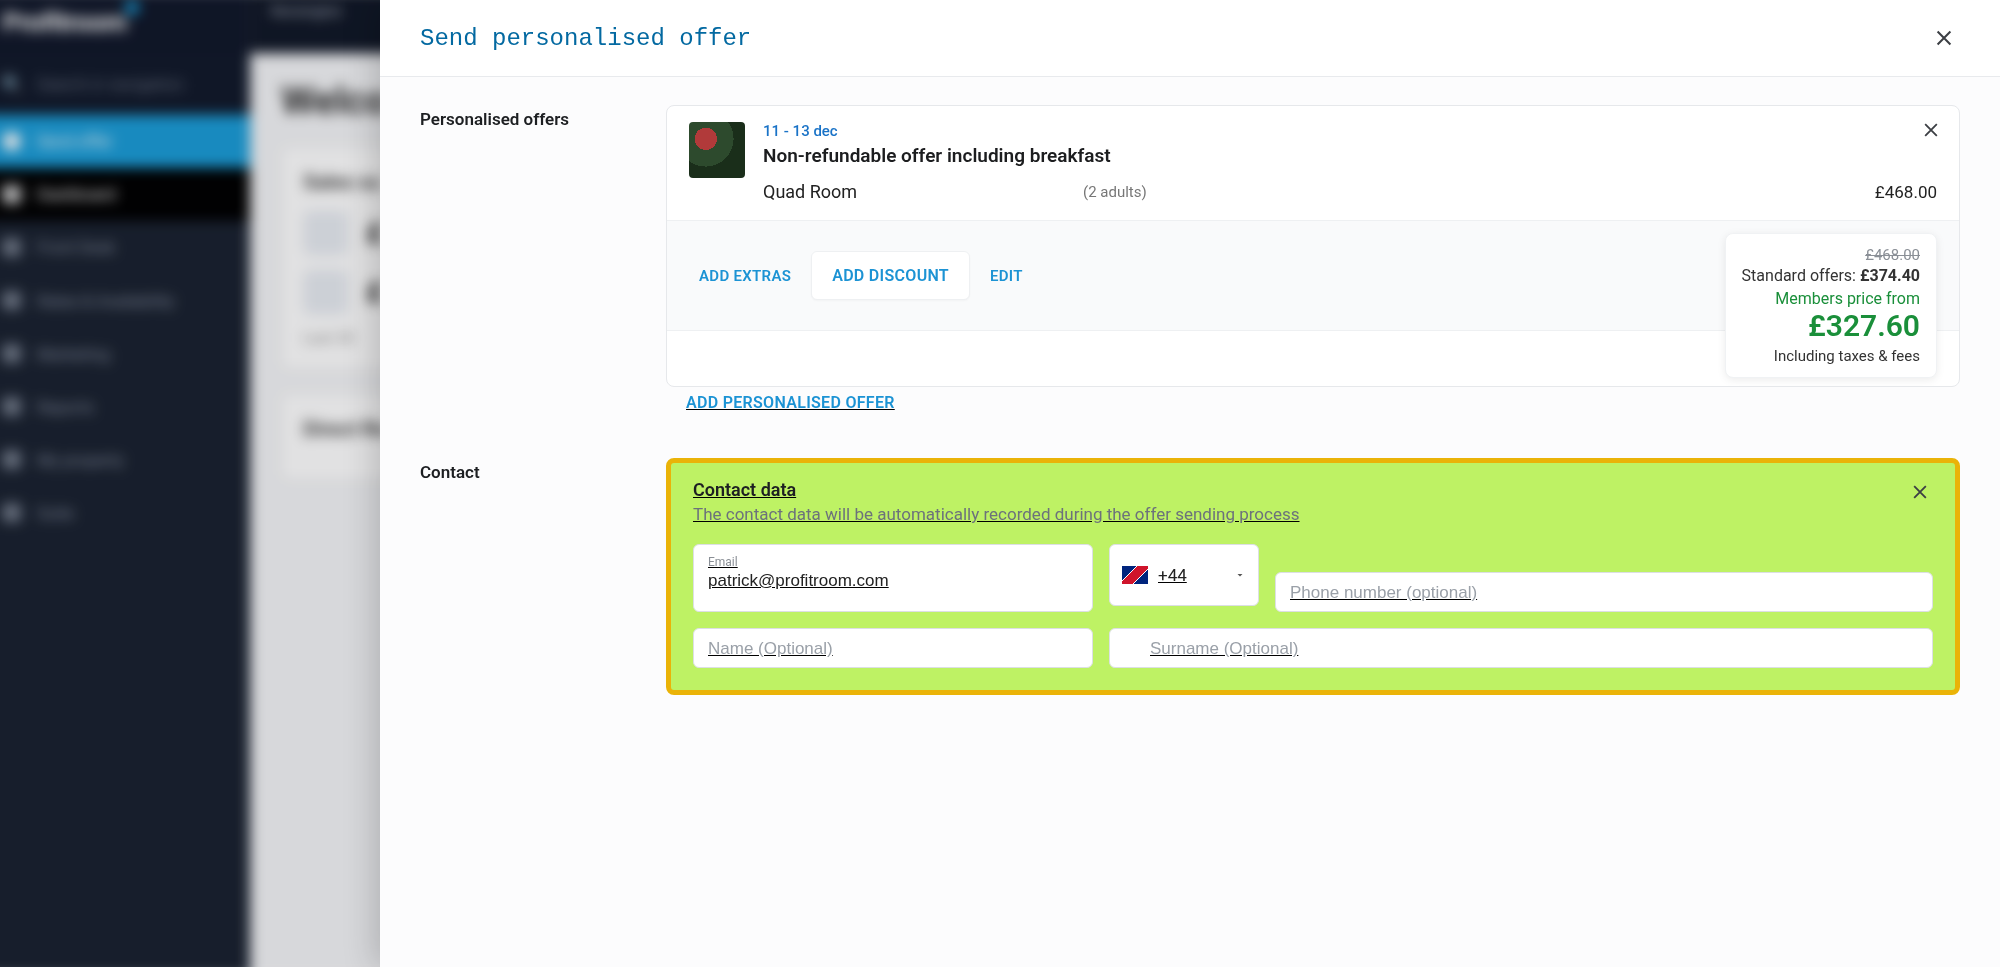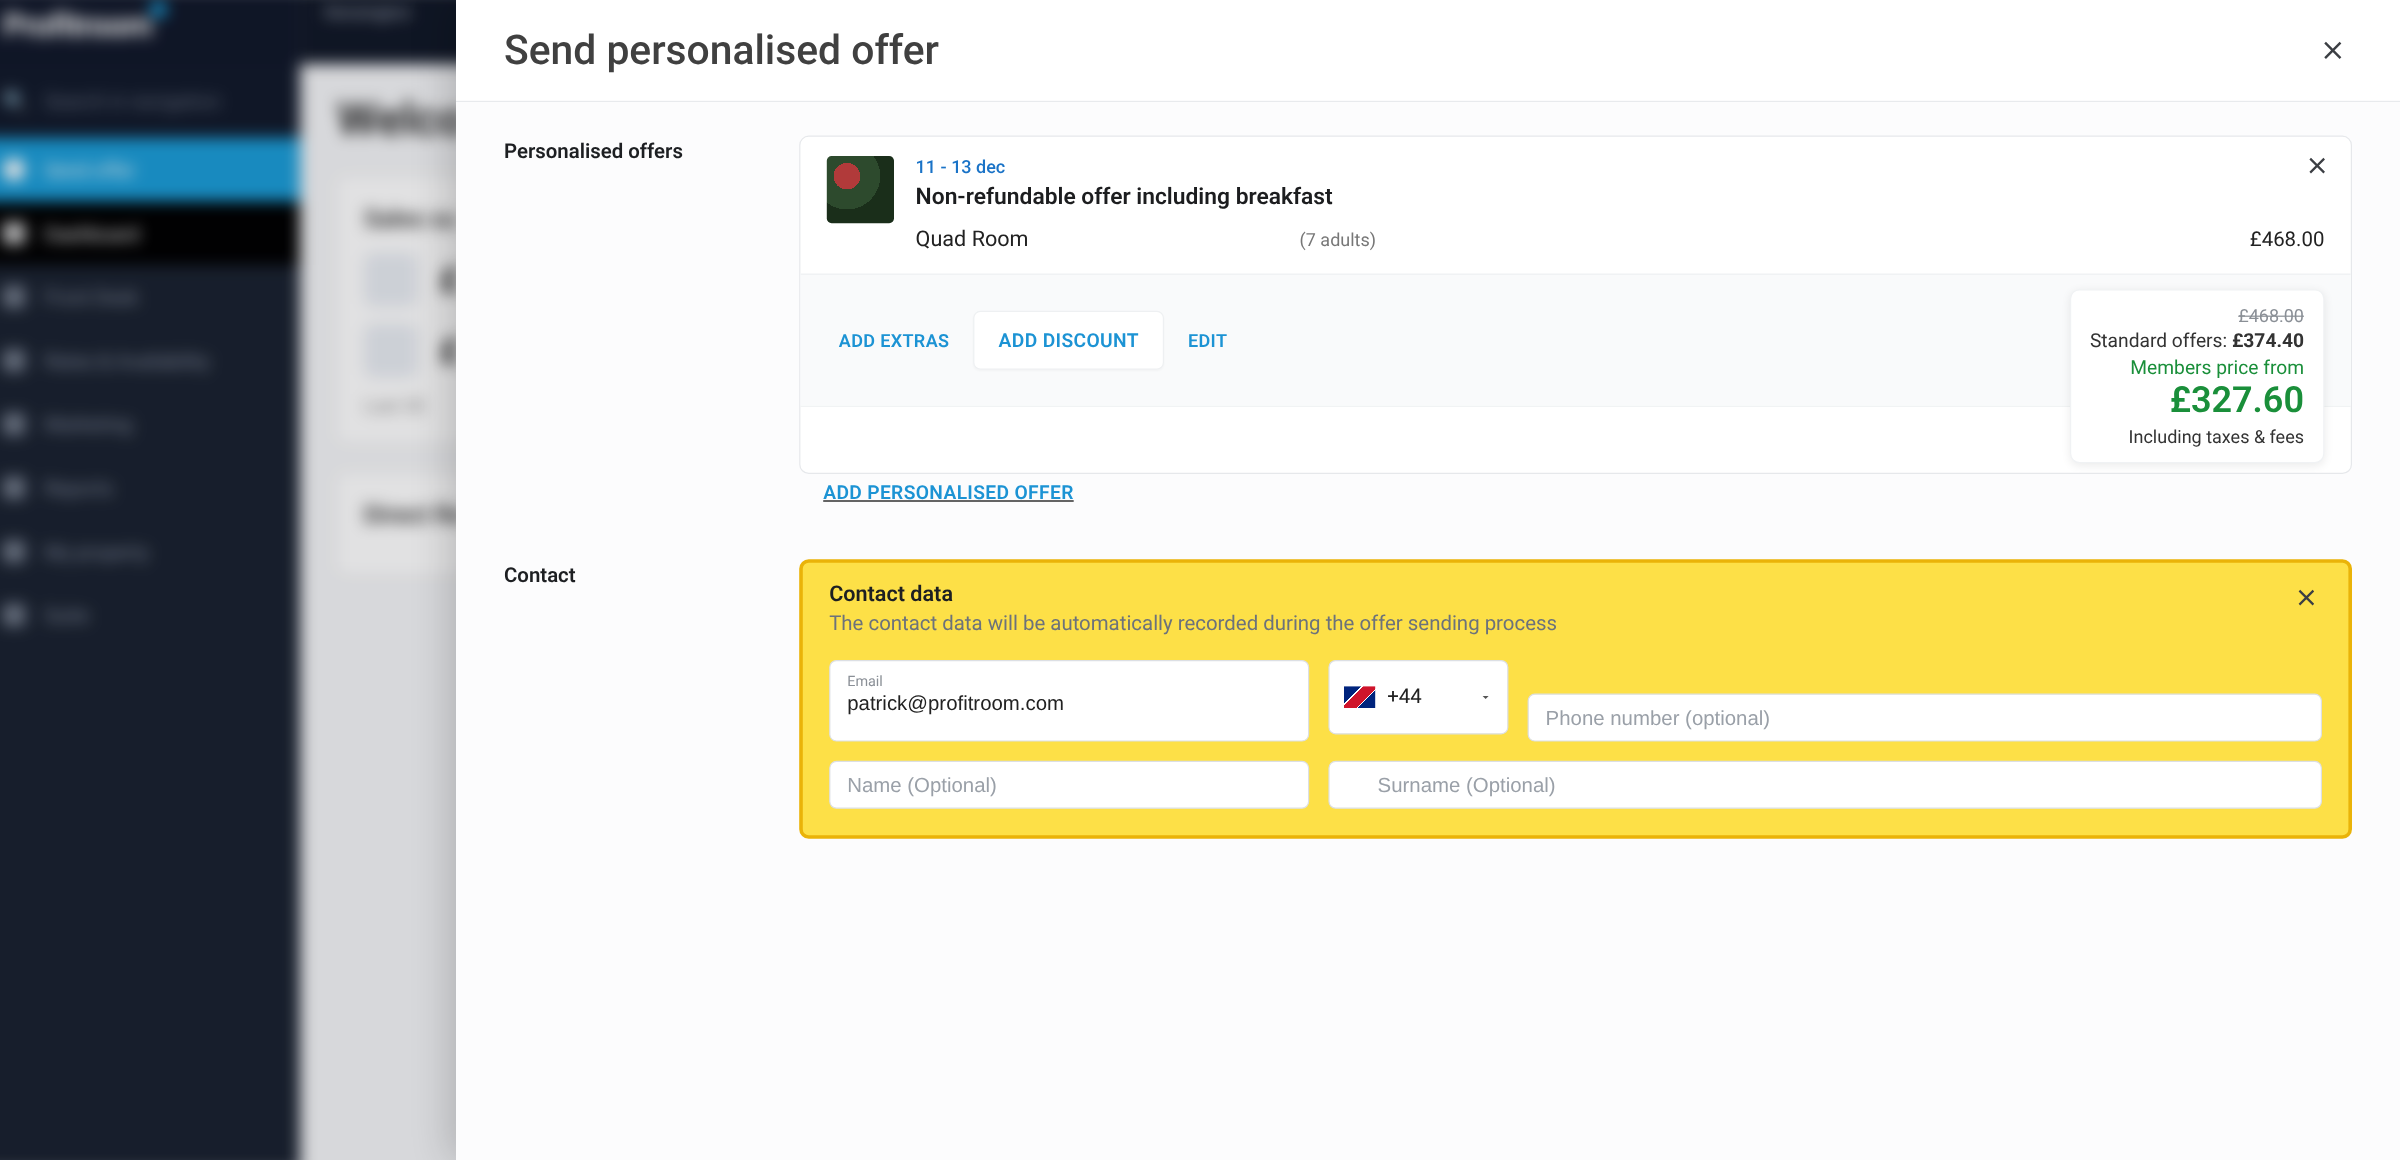--- a/index.html
+++ b/index.html
@@ -26,21 +26,21 @@
 .bg-card-title { font-size:20px; font-weight:600; color:#333; margin-bottom:16px;}
 .bg-stat { display:flex; align-items:center; gap:18px; margin:14px 0;}
 .bg-stat-icon { width:44px; height:44px; border-radius:8px; background:#e8ecf2;}
 .bg-stat-val { font-size:28px; font-weight:700; color:#222;}
 .bg-last { font-size:15px; color:#888; margin-top:8px;}
 
 
 .overlay-shadow { position: absolute; inset: 0; background: rgba(10,12,20,0.12); }
 .panel { position: absolute; top:0; right:0; bottom:0; width: 1620px; background:#fff; box-shadow:-6px 0 30px rgba(0,0,0,.18); display:flex; flex-direction:column; }
 .panel-header { padding: 22px 40px; border-bottom:1px solid #e8eaed; display:flex; align-items:center; justify-content:space-between; }
-.panel-title { font-size: 34px; font-weight:500; color:#404040; }
+.panel-title { font-size: 24px; font-weight:500; color:#0369a1;font-family:Liberation Mono, monospace; }
 .close-btn { width:32px; height:32px; display:flex; align-items:center; justify-content:center; cursor:pointer; color:#3c3f44; }
 .panel-body { flex:1; overflow-y:auto; padding: 28px 40px 40px; background: #fcfcfd; }
 
 .section { display:flex; margin-bottom: 40px; }
 .section-label { width: 246px; font-size:17px; font-weight:600; color:#1d1f22; padding-top:4px; }
 .section-content { flex:1; }
 
 .offer-card { border:1px solid #e6e8eb; border-radius:8px; background:#fff; overflow:hidden; }
 .offer-top { padding: 16px 22px 18px; display:flex; gap:18px; position:relative; }
 .offer-thumb { width:56px; height:56px; border-radius:4px; background: radial-gradient(circle at 30% 30%, #b13a3a 0 20%, #2d4a2d 20% 50%, #1a2e1a 50% 100%); flex-shrink:0; }
@@ -62,21 +62,21 @@
 .price-std { color:#333; font-size:16px; margin-top:2px;}
 .price-std b { font-weight:700; }
 .price-member-lbl { color:#1a8f3a; font-size:16px; margin-top:4px; }
 .price-member { color:#1a8f3a; font-size:30px; font-weight:600; margin-top:0;}
 .price-tax { color:#333; font-size:15px; margin-top:4px;}
 
 .offer-bot { padding: 18px 22px; text-align:right; border-top:1px solid #eef0f2; }
 
 .add-offer { padding: 6px 10px; text-decoration: underline; }
 
-.contact-card { border:3px solid #eab308; border-radius:8px; background:#fde047; }
+.contact-card { border:5px solid #eab308; border-radius:8px; background:#bef264;text-decoration:underline; }
 .contact-head { padding: 16px 22px 14px; display:flex; align-items:flex-start; justify-content:space-between; }
 .contact-head-title { font-size:18px; font-weight:600; color:#1d1f22; }
 .contact-head-sub { font-size:17px; color:#6c727b; margin-top:4px; }
 .contact-form { padding: 6px 22px 22px; display:flex; gap:16px; flex-wrap:wrap; }
 .field { border:1px solid #dcdfe4; border-radius:6px; padding:10px 14px 8px; display:flex; flex-direction:column; background:#fff; }
 .field-label { font-size:12px; color:#8a8f96; margin-bottom:2px; }
 .field-input { border:none; outline:none; font-size:17px; color:#222; background:transparent; }
 .field-input::placeholder { color:#9aa0a8; }
 .field.email { flex: 0 0 400px; }
 .field.phone-code { flex:0 0 150px; flex-direction:row; align-items:center; gap:10px; padding:0 12px; height:62px; cursor:pointer; }
@@ -178,21 +178,21 @@
       <div class="section-content">
 
         <div class="offer-card">
           <div class="offer-top">
             <div class="offer-thumb"></div>
             <div class="offer-top-text">
               <div class="offer-dates">11 - 13 dec</div>
               <div class="offer-name">Non-refundable offer including breakfast</div>
               <div class="offer-room-row">
                 <div class="offer-room">Quad Room</div>
-                <div class="offer-occ">(7 adults)</div>
+                <div class="offer-occ">(2 adults)</div>
                 <div class="offer-price-col">£468.00</div>
               </div>
             </div>
             <div class="offer-close">
               <svg width="20" height="20" viewBox="0 0 24 24" fill="none" stroke="currentColor" stroke-width="2.2">
                   <path d="M5 5l14 14M19 5L5 19"></path>
                 </svg>
             </div>
           </div>
 

